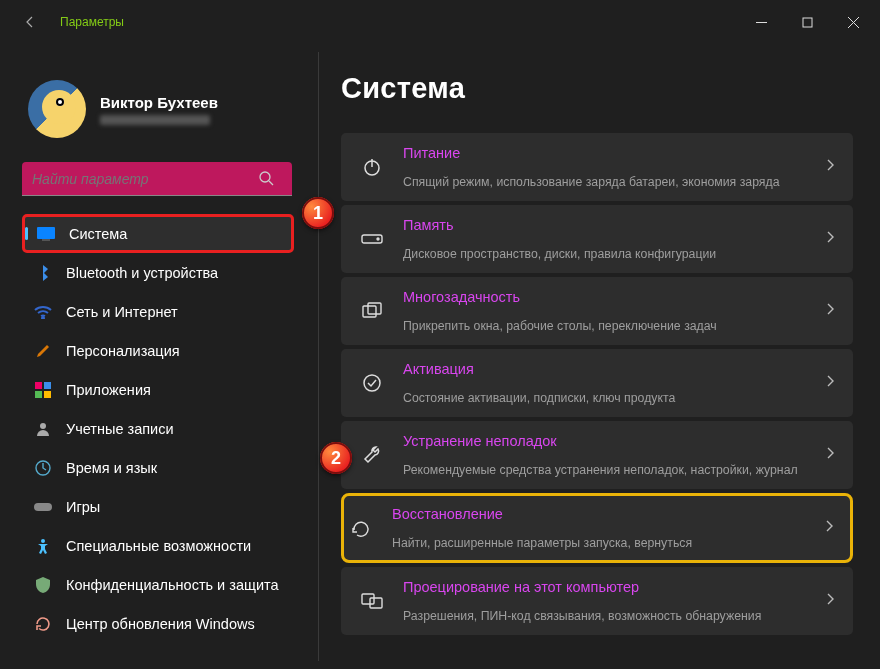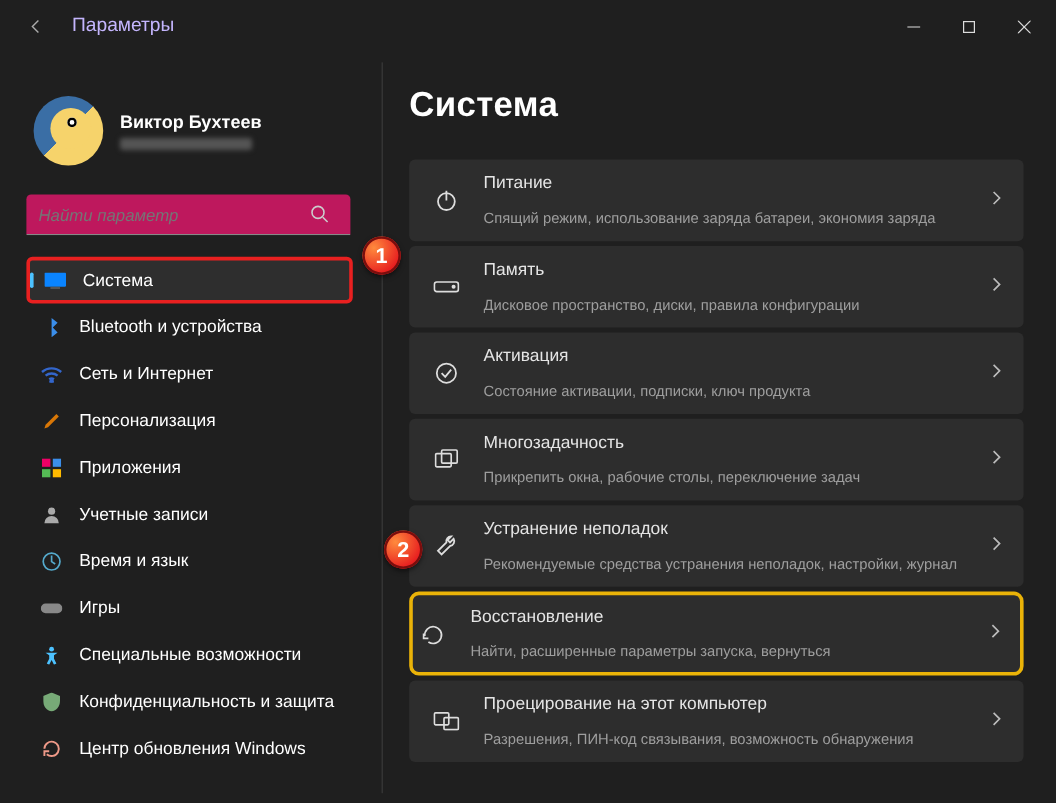--- a/index.html
+++ b/index.html
@@ -15,21 +15,21 @@
     height: 44px;
     display: flex;
     align-items: center;
     padding: 0 4px 0 12px;
   }
   .back-btn {
     width: 36px; height: 36px;
     display: flex; align-items: center; justify-content: center;
     color: #aaa; font-size: 16px;
   }
-  .title { font-size: 16px; color: #c4b5fd; margin-left: 12px; }
+  .title { font-size: 12px; color: #84cc16; margin-left: 12px; }
   .win-controls { margin-left: auto; display: flex; }
   .win-btn {
     width: 46px; height: 32px;
     display: flex; align-items: center; justify-content: center;
     color: #ddd;
   }
   .content {
     display: flex;
     height: calc(100% - 44px);
   }
@@ -108,21 +108,21 @@
     display: flex; align-items: center;
     padding: 12px 18px 12px 18px; gap: 18px;
     min-height: 62px; width: 512px;
     cursor: pointer;
   }
   .card .ci {
     width: 26px; height: 26px; display: flex; align-items: center;
     justify-content: center; color: #ddd; flex-shrink: 0;
   }
   .card-body { flex: 1; min-width: 0; }
-  .card-title { font-size: 14.5px; color: #e5e5e5; }
+  .card-title { font-size: 14.5px; color: #d946ef; }
   .card-desc { font-size: 12.3px; color: #9e9e9e; margin-top: 14px; white-space: nowrap; overflow: hidden; text-overflow: ellipsis;}
   .chev { color: #bbb; flex-shrink: 0; }
   .highlight-2 {
     border: 3px solid #eab308; border-radius: 8px;
     padding: 10px 16px 10px 4px;
   }
   .badge {
     position: absolute; width: 32px; height: 32px; border-radius: 50%;
     background: radial-gradient(circle at 30% 30%, #ff8a3d, #e82020 70%);
     color: #fff; font-weight: 700; font-size: 18px;
@@ -314,52 +314,52 @@
           <div class="card-title">Память</div>
           <div class="card-desc">Дисковое пространство, диски, правила конфигурации</div>
         </div>
         <span class="chev"><svg width="10" height="14" viewBox="0 0 10 14" fill="none" stroke="currentColor" stroke-width="1.4">
               <path d="M3 2l5 5-5 5"></path>
             </svg></span>
       </div>
 
       <div class="card">
         <span class="ci">
+            <svg width="20" height="18" viewBox="0 0 20 18" fill="none" stroke="currentColor" stroke-width="1.4">
+              <rect x="1" y="4" width="13" height="11" rx="1"></rect>
+              <rect x="6" y="1" width="13" height="11" rx="1"></rect>
+            </svg>
+          </span>
+        <div class="card-body">
+          <div class="card-title">Многозадачность</div>
+          <div class="card-desc">Прикрепить окна, рабочие столы, переключение задач</div>
+        </div>
+        <span class="chev"><svg width="10" height="14" viewBox="0 0 10 14" fill="none" stroke="currentColor" stroke-width="1.4">
+              <path d="M3 2l5 5-5 5"></path>
+            </svg></span>
+      </div>
+
+      <div class="card">
+        <span class="ci">
             <svg width="20" height="20" viewBox="0 0 20 20" fill="none" stroke="currentColor" stroke-width="1.5">
               <circle cx="10" cy="10" r="8"></circle>
               <path d="M6 10l3 3 5-6"></path>
             </svg>
           </span>
         <div class="card-body">
           <div class="card-title">Активация</div>
           <div class="card-desc">Состояние активации, подписки, ключ продукта</div>
         </div>
         <span class="chev"><svg width="10" height="14" viewBox="0 0 10 14" fill="none" stroke="currentColor" stroke-width="1.4">
               <path d="M3 2l5 5-5 5"></path>
             </svg></span>
       </div>
 
       <div class="card">
         <span class="ci">
-            <svg width="20" height="18" viewBox="0 0 20 18" fill="none" stroke="currentColor" stroke-width="1.4">
-              <rect x="1" y="4" width="13" height="11" rx="1"></rect>
-              <rect x="6" y="1" width="13" height="11" rx="1"></rect>
-            </svg>
-          </span>
-        <div class="card-body">
-          <div class="card-title">Многозадачность</div>
-          <div class="card-desc">Прикрепить окна, рабочие столы, переключение задач</div>
-        </div>
-        <span class="chev"><svg width="10" height="14" viewBox="0 0 10 14" fill="none" stroke="currentColor" stroke-width="1.4">
-              <path d="M3 2l5 5-5 5"></path>
-            </svg></span>
-      </div>
-
-      <div class="card">
-        <span class="ci">
             <svg width="20" height="20" viewBox="0 0 20 20" fill="none" stroke="currentColor" stroke-width="1.5">
               <path d="M14 2a4 4 0 00-4 5L3 14l3 3 7-7a4 4 0 003-6l-3 3-2-2z"></path>
             </svg>
           </span>
         <div class="card-body">
           <div class="card-title">Устранение неполадок</div>
           <div class="card-desc">Рекомендуемые средства устранения неполадок, настройки, журнал</div>
         </div>
         <span class="chev"><svg width="10" height="14" viewBox="0 0 10 14" fill="none" stroke="currentColor" stroke-width="1.4">
               <path d="M3 2l5 5-5 5"></path>

